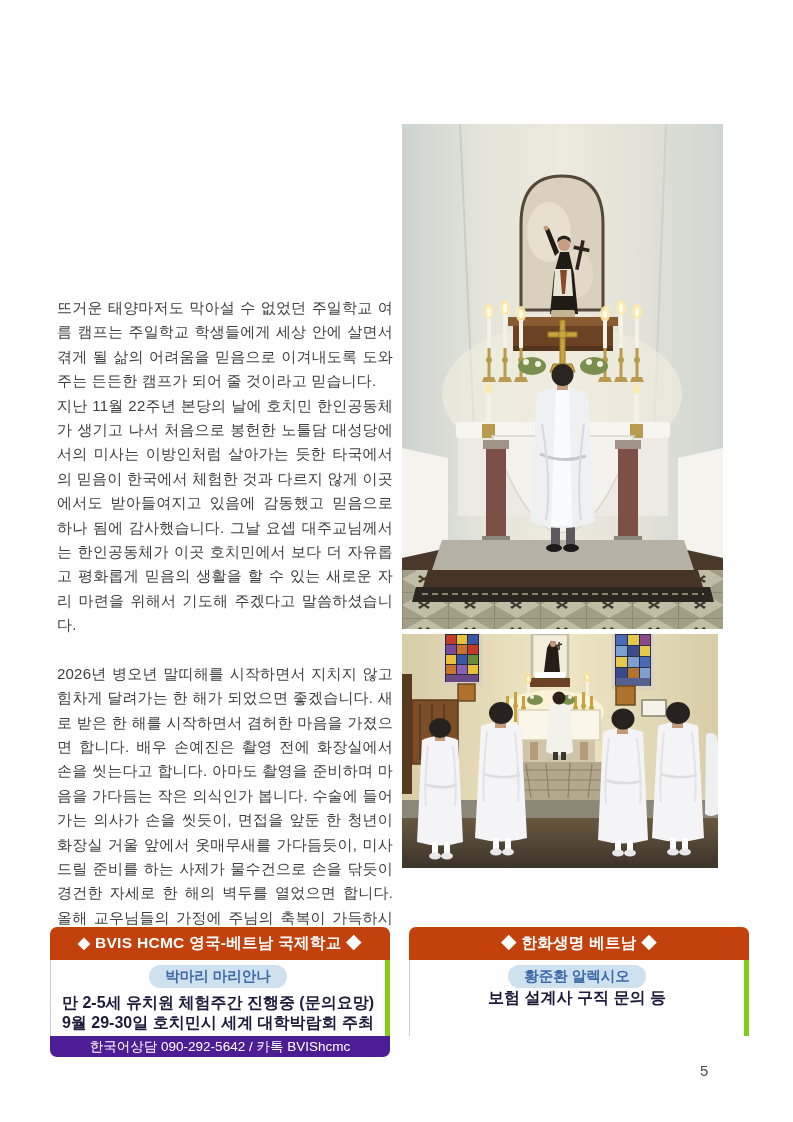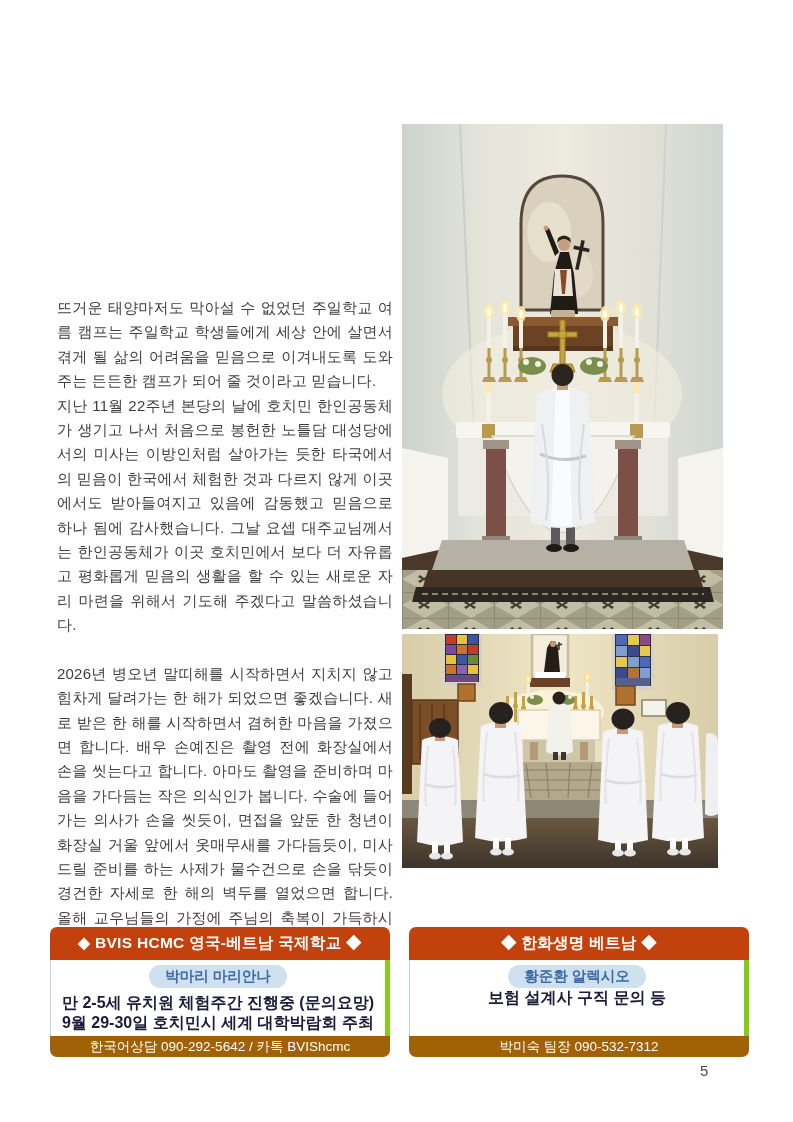--- a/index.html
+++ b/index.html
@@ -34,21 +34,21 @@
     border-left:1px solid #c6d4e4;border-right:5px solid #84cc16;
     text-align:center;padding-top:5px;
   }
   .ad-pill{
     display:inline-block;background:#cfe0ef;color:#3e6aa6;
     font-weight:bold;font-size:14.5px;border-radius:12px;padding:2px 16px;
   }
   .ad-line{font-weight:bold;font-size:16px;color:#1c1c3a;line-height:20px;}
   .ad-line.first{margin-top:5px;}
   .ad-footer{
-    height:21px;background:#a16207;color:#fff;border-radius:0 0 7px 7px;
+    height:21px;background:#4c1d95;color:#fff;border-radius:0 0 7px 7px;
     display:flex;align-items:center;justify-content:center;font-size:13.5px;
   }
   
   .page-number{
     position:absolute;left:700px;top:1062px;color:#4a4a4a;font-size:15px;
   }
 </style>
 </head>
 <body>
 
@@ -382,18 +382,17 @@
     </div>
     <div class="ad-footer">한국어상담 090-292-5642 / 카톡 BVIShcmc</div>
   </div>
 
   <div class="ad ad-right">
     <div class="ad-header">◆ 한화생명 베트남 ◆</div>
     <div class="ad-body">
       <span class="ad-pill">황준환 알렉시오</span>
       <div class="ad-line">보험 설계사 구직 문의 등</div>
     </div>
-    <div class="ad-footer">박미숙 팀장 090-532-7312</div>
   </div>
 
   <div class="page-number">5</div>
 
 </div>
 
 </body></html>

